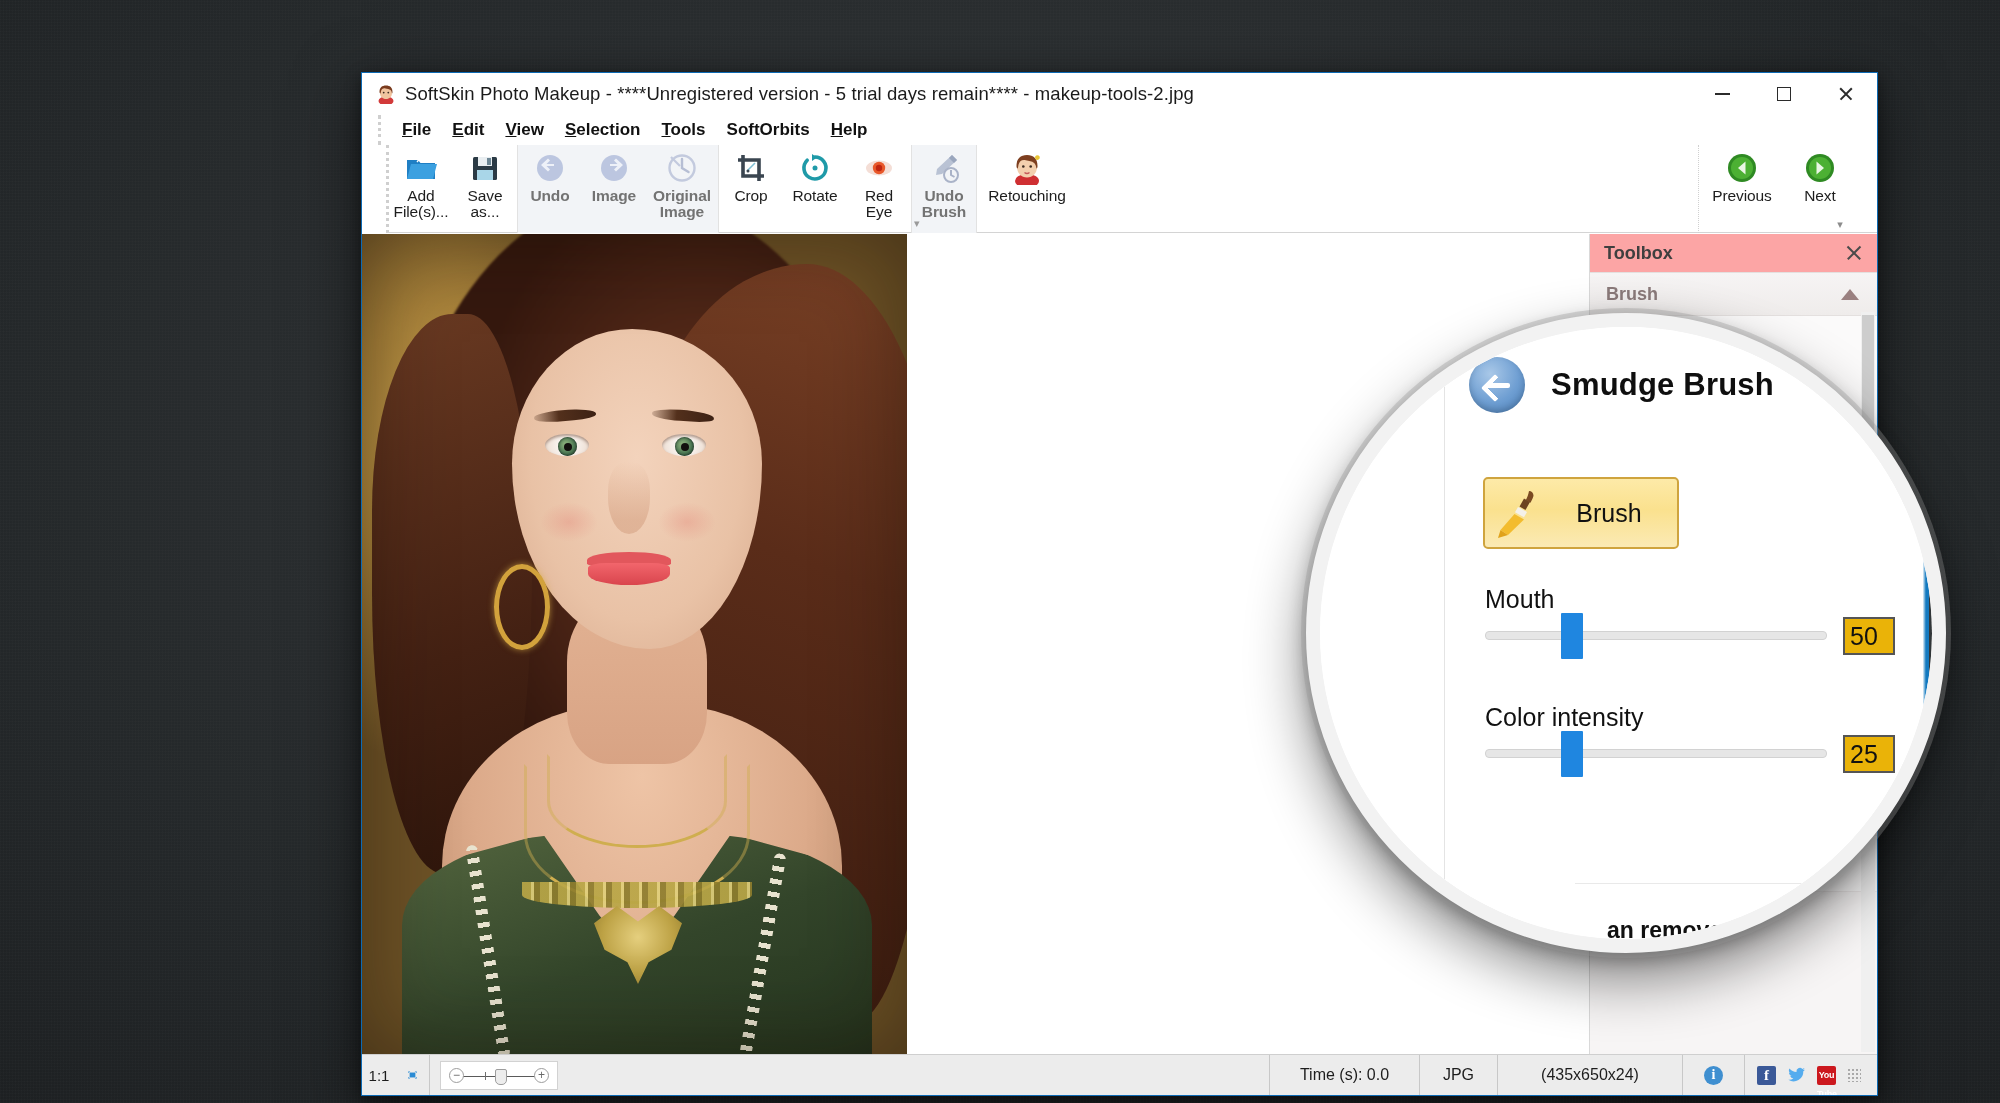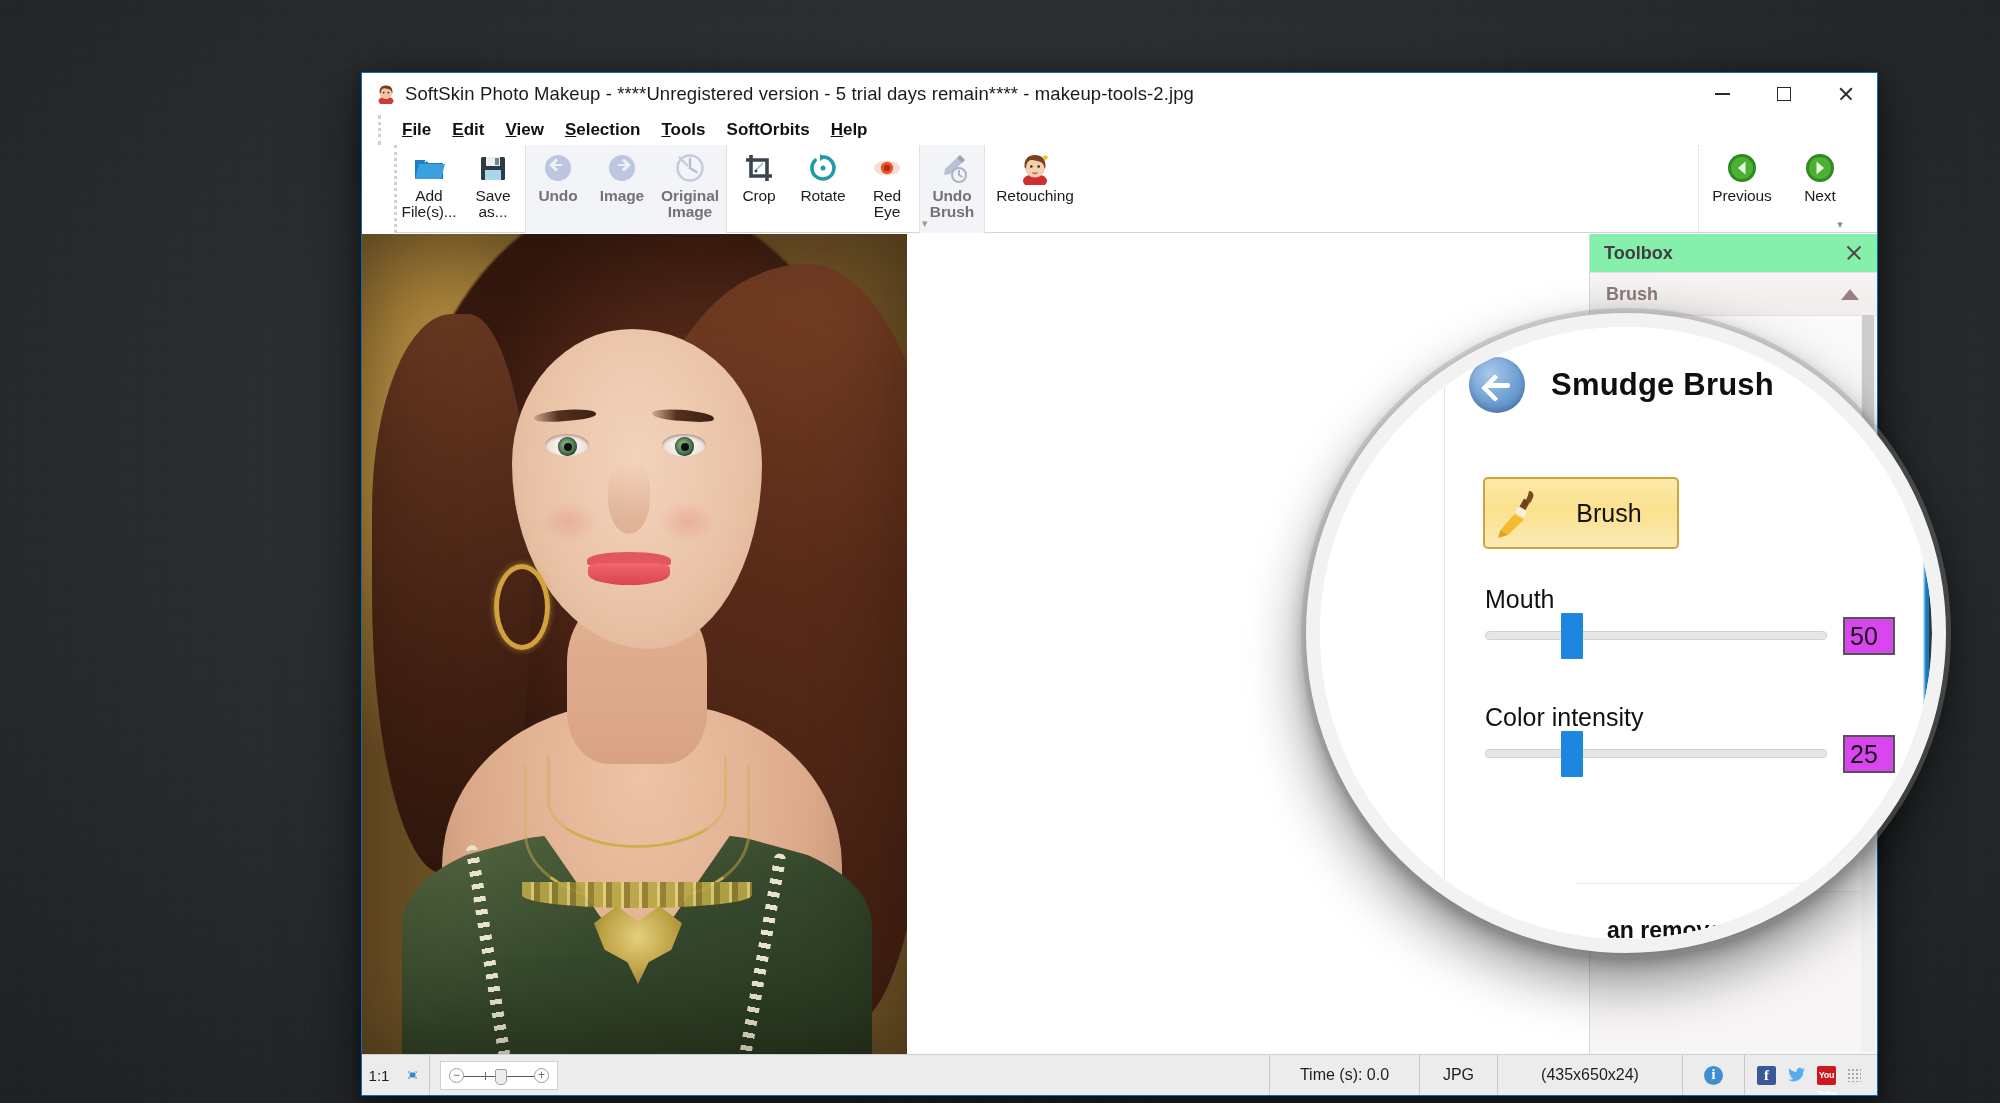--- a/index.html
+++ b/index.html
@@ -66,21 +66,21 @@
   }
   .menu-item {
     font-size: 17px; color: #111; cursor: default; white-space: nowrap; font-weight: bold;
   }
   .menu-item u { text-decoration: underline; }
 
   
   #toolbar {
     height: 88px; position: relative;
     border-bottom: 1px solid #d4d4d4;
-    margin-left: 32px;
+    margin-left: 24px;
     border-left: 3px dotted #cfcfcf;
     display: flex; align-items: flex-start;
   }
   .tb-group { display: flex; height: 88px; align-items: flex-start; }
   .tb-group.sunken { background: #f2f4f7; border-left: 1px solid #e2e2e2; border-right: 1px solid #e2e2e2; }
   .tb-btn {
     width: 64px; height: 84px; padding-top: 6px;
     display: flex; flex-direction: column; align-items: center;
     cursor: default; position: relative;
   }
@@ -252,21 +252,21 @@
 
   
   #toolbox {
     width: 288px; flex: 0 0 288px;
     border-left: 1px solid #d9d9d9;
     background: #fff; position: relative;
     display: flex; flex-direction: column;
   }
   #toolbox-header {
     height: 38px; display: flex; align-items: center; justify-content: space-between;
-    padding: 0 14px 0 14px; background: #86efac; gap: 40px;
+    padding: 0 14px 0 14px; background: #fca5a5; gap: 40px;
   }
   #toolbox-title { font-size: 18px; font-weight: bold; color: #3f3f3f; }
   #toolbox-close { width: 18px; height: 18px; position: relative; cursor: default; }
   #toolbox-close:before, #toolbox-close:after {
     content: ""; position: absolute; left: 0; top: 8px; width: 18px; height: 1.6px; background: #4a4a4a;
   }
   #toolbox-close:before { transform: rotate(45deg); }
   #toolbox-close:after { transform: rotate(-45deg); }
   #toolbox-body { flex: 1 1 auto; position: relative; background: #f7f5f5; overflow: hidden; }
   .tbx-section {
@@ -404,21 +404,21 @@
     background: #e6e6e6; border: 1px solid #d2d2d2; border-radius: 4px;
   }
   #radius-track { top: 304px; }
   #intensity-track { top: 422px; }
   .lens-thumb {
     position: absolute; width: 22px; height: 46px; background: #1f86e0; border-radius: 1px;
   }
   #radius-thumb { left: 116px; top: 286px; }
   #intensity-thumb { left: 116px; top: 404px; }
   .lens-numbox {
-    position: absolute; width: 52px; height: 38px; background: #d946ef;
+    position: absolute; width: 52px; height: 38px; background: #eab308;
     border: 2px solid #555; display: flex; align-items: center; padding-left: 5px;
     font-size: 25px; color: #111;
   }
   #radius-num { left: 398px; top: 290px; }
   #intensity-num { left: 398px; top: 408px; }
   
   #lens-bot-1 {
     position: absolute; left: 162px; top: 590px; font-size: 23px; font-weight: bold; color: #111;
     white-space: nowrap;
   }

